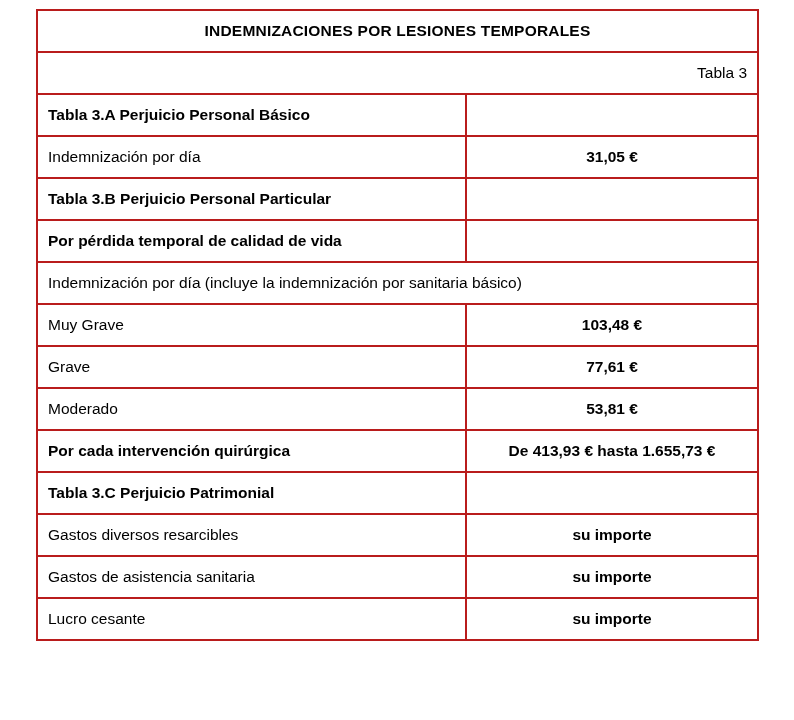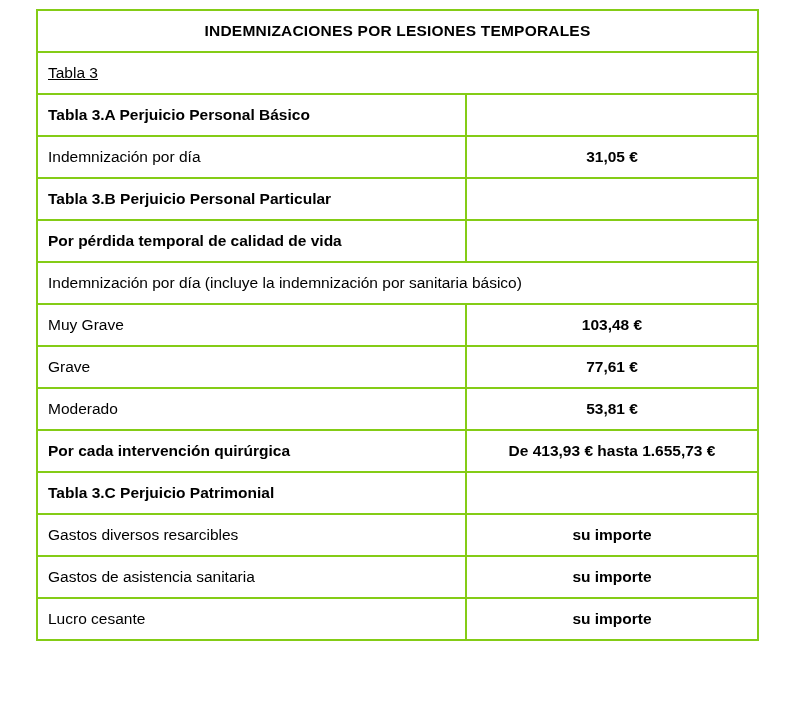--- a/index.html
+++ b/index.html
@@ -23,21 +23,21 @@
   #comp-table {
     position: absolute;
     left: 36px;
     top: 9px;
     width: 721px;
     border-collapse: collapse;
     table-layout: fixed;
     background: #ffffff;
   }
   #comp-table td {
-    border: 2px solid #84cc16;
+    border: 2px solid #b91c1c;
     padding: 0 10px;
     vertical-align: middle;
     font-size: 15.5px;
     line-height: 1.2;
     background: #ffffff;
     height: 42px;
     box-sizing: border-box;
   }
   
   .col-label { width: 429px; }
@@ -48,25 +48,24 @@
 
   
   td.title-cell {
     text-align: center;
     font-weight: bold;
     font-size: 16.5px;
     letter-spacing: 0.2px;
     height: 48px;
   }
   td.subtitle-cell {
-    text-align: left;
+    text-align: right;
     font-weight: normal;
     font-size: 17.5px;
     height: 46px;
-    text-decoration: underline;
   }
   td.section-cell {
     font-weight: bold;
     font-size: 16px;
     height: 46px;
     border-radius: 16px;
   }
   td.label-bold {
     font-weight: bold;
     font-size: 16px;

